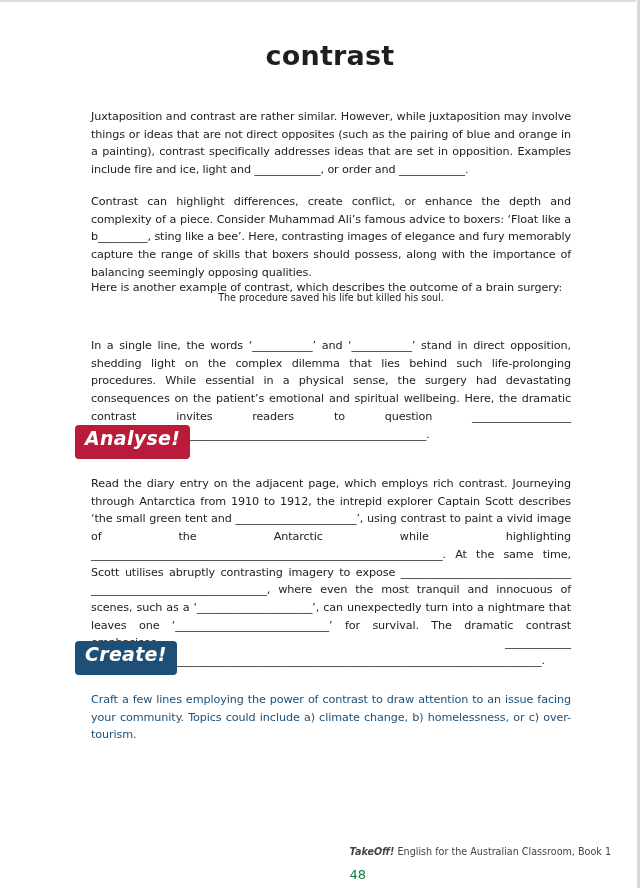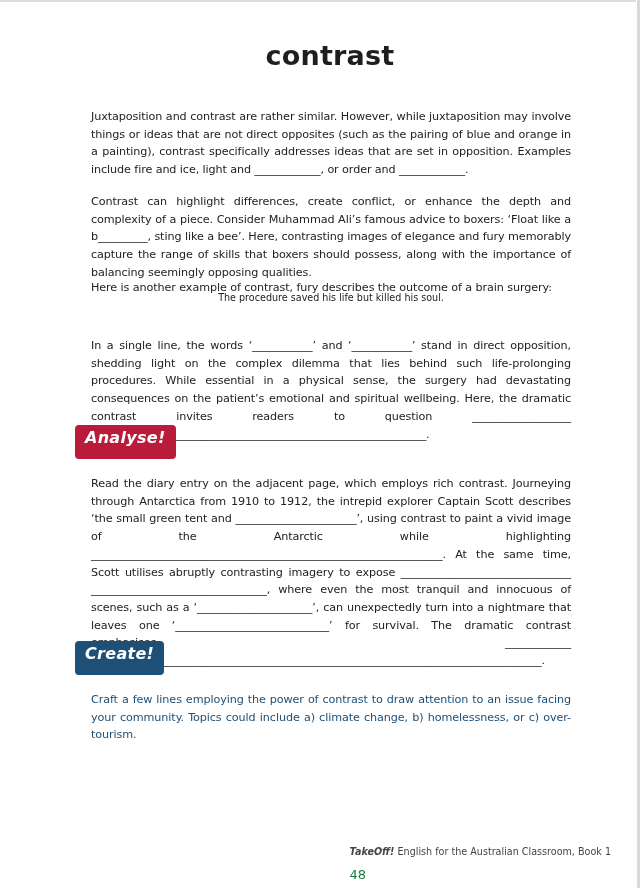--- a/index.html
+++ b/index.html
@@ -67,21 +67,21 @@
     .para4 { top: 321px; }
     .badge {
       position: absolute;
       left: 75px;
       height: 34px;
       padding: 0 10px;
       border-radius: 4px;
       color: #ffffff;
       font-weight: bold;
       font-style: italic;
-      font-size: 16px;
+      font-size: 19px;
       line-height: 26px;
       font-family: "DejaVu Sans", sans-serif;
       letter-spacing: 0.3px;
     }
     .badge-analyse { top: 425px; background: #b81c3a; }
     .badge-create { top: 641px; background: #1d4f77; }
     .para5 { top: 459px; }
     .para6 { top: 675px; }
     .para6 p.body-text { color: #1d4f77; }
     .footer {
@@ -114,21 +114,21 @@
 
 <div class="content para1">
   <p class="body-text">Juxtaposition and contrast are rather similar. However, while juxtaposition may involve things or ideas that are not direct opposites (such as the pairing of blue and orange in a painting), contrast specifically addresses ideas that are set in opposition. Examples include fire and ice, light and ____________, or order and ____________.</p>
 </div>
 
 <div class="content para2">
   <p class="body-text">Contrast can highlight differences, create conflict, or enhance the depth and complexity of a piece. Consider Muhammad Ali’s famous advice to boxers: ‘Float like a b_________, sting like a bee’. Here, contrasting images of elegance and fury memorably capture the range of skills that boxers should possess, along with the importance of balancing seemingly opposing qualities.</p>
 </div>
 
 <div class="content para3">
-  <p class="body-text">Here is another example of contrast, fury describes the outcome of a brain surgery:</p>
+  <p class="body-text">Here is another example of contrast, which describes the outcome of a brain surgery:</p>
 </div>
 
 <div class="quote">The procedure saved his life but killed his soul.</div>
 
 <div class="content para4">
   <p class="body-text">In a single line, the words ‘___________’ and ‘___________’ stand in direct opposition, shedding light on the complex dilemma that lies behind such life-prolonging procedures. While essential in a physical sense, the surgery had devastating consequences on the patient’s emotional and spiritual wellbeing. Here, the dramatic contrast invites readers to question __________________ _____________________________________________________________.</p>
 </div>
 
 <div class="badge badge-analyse">Analyse!</div>
 

